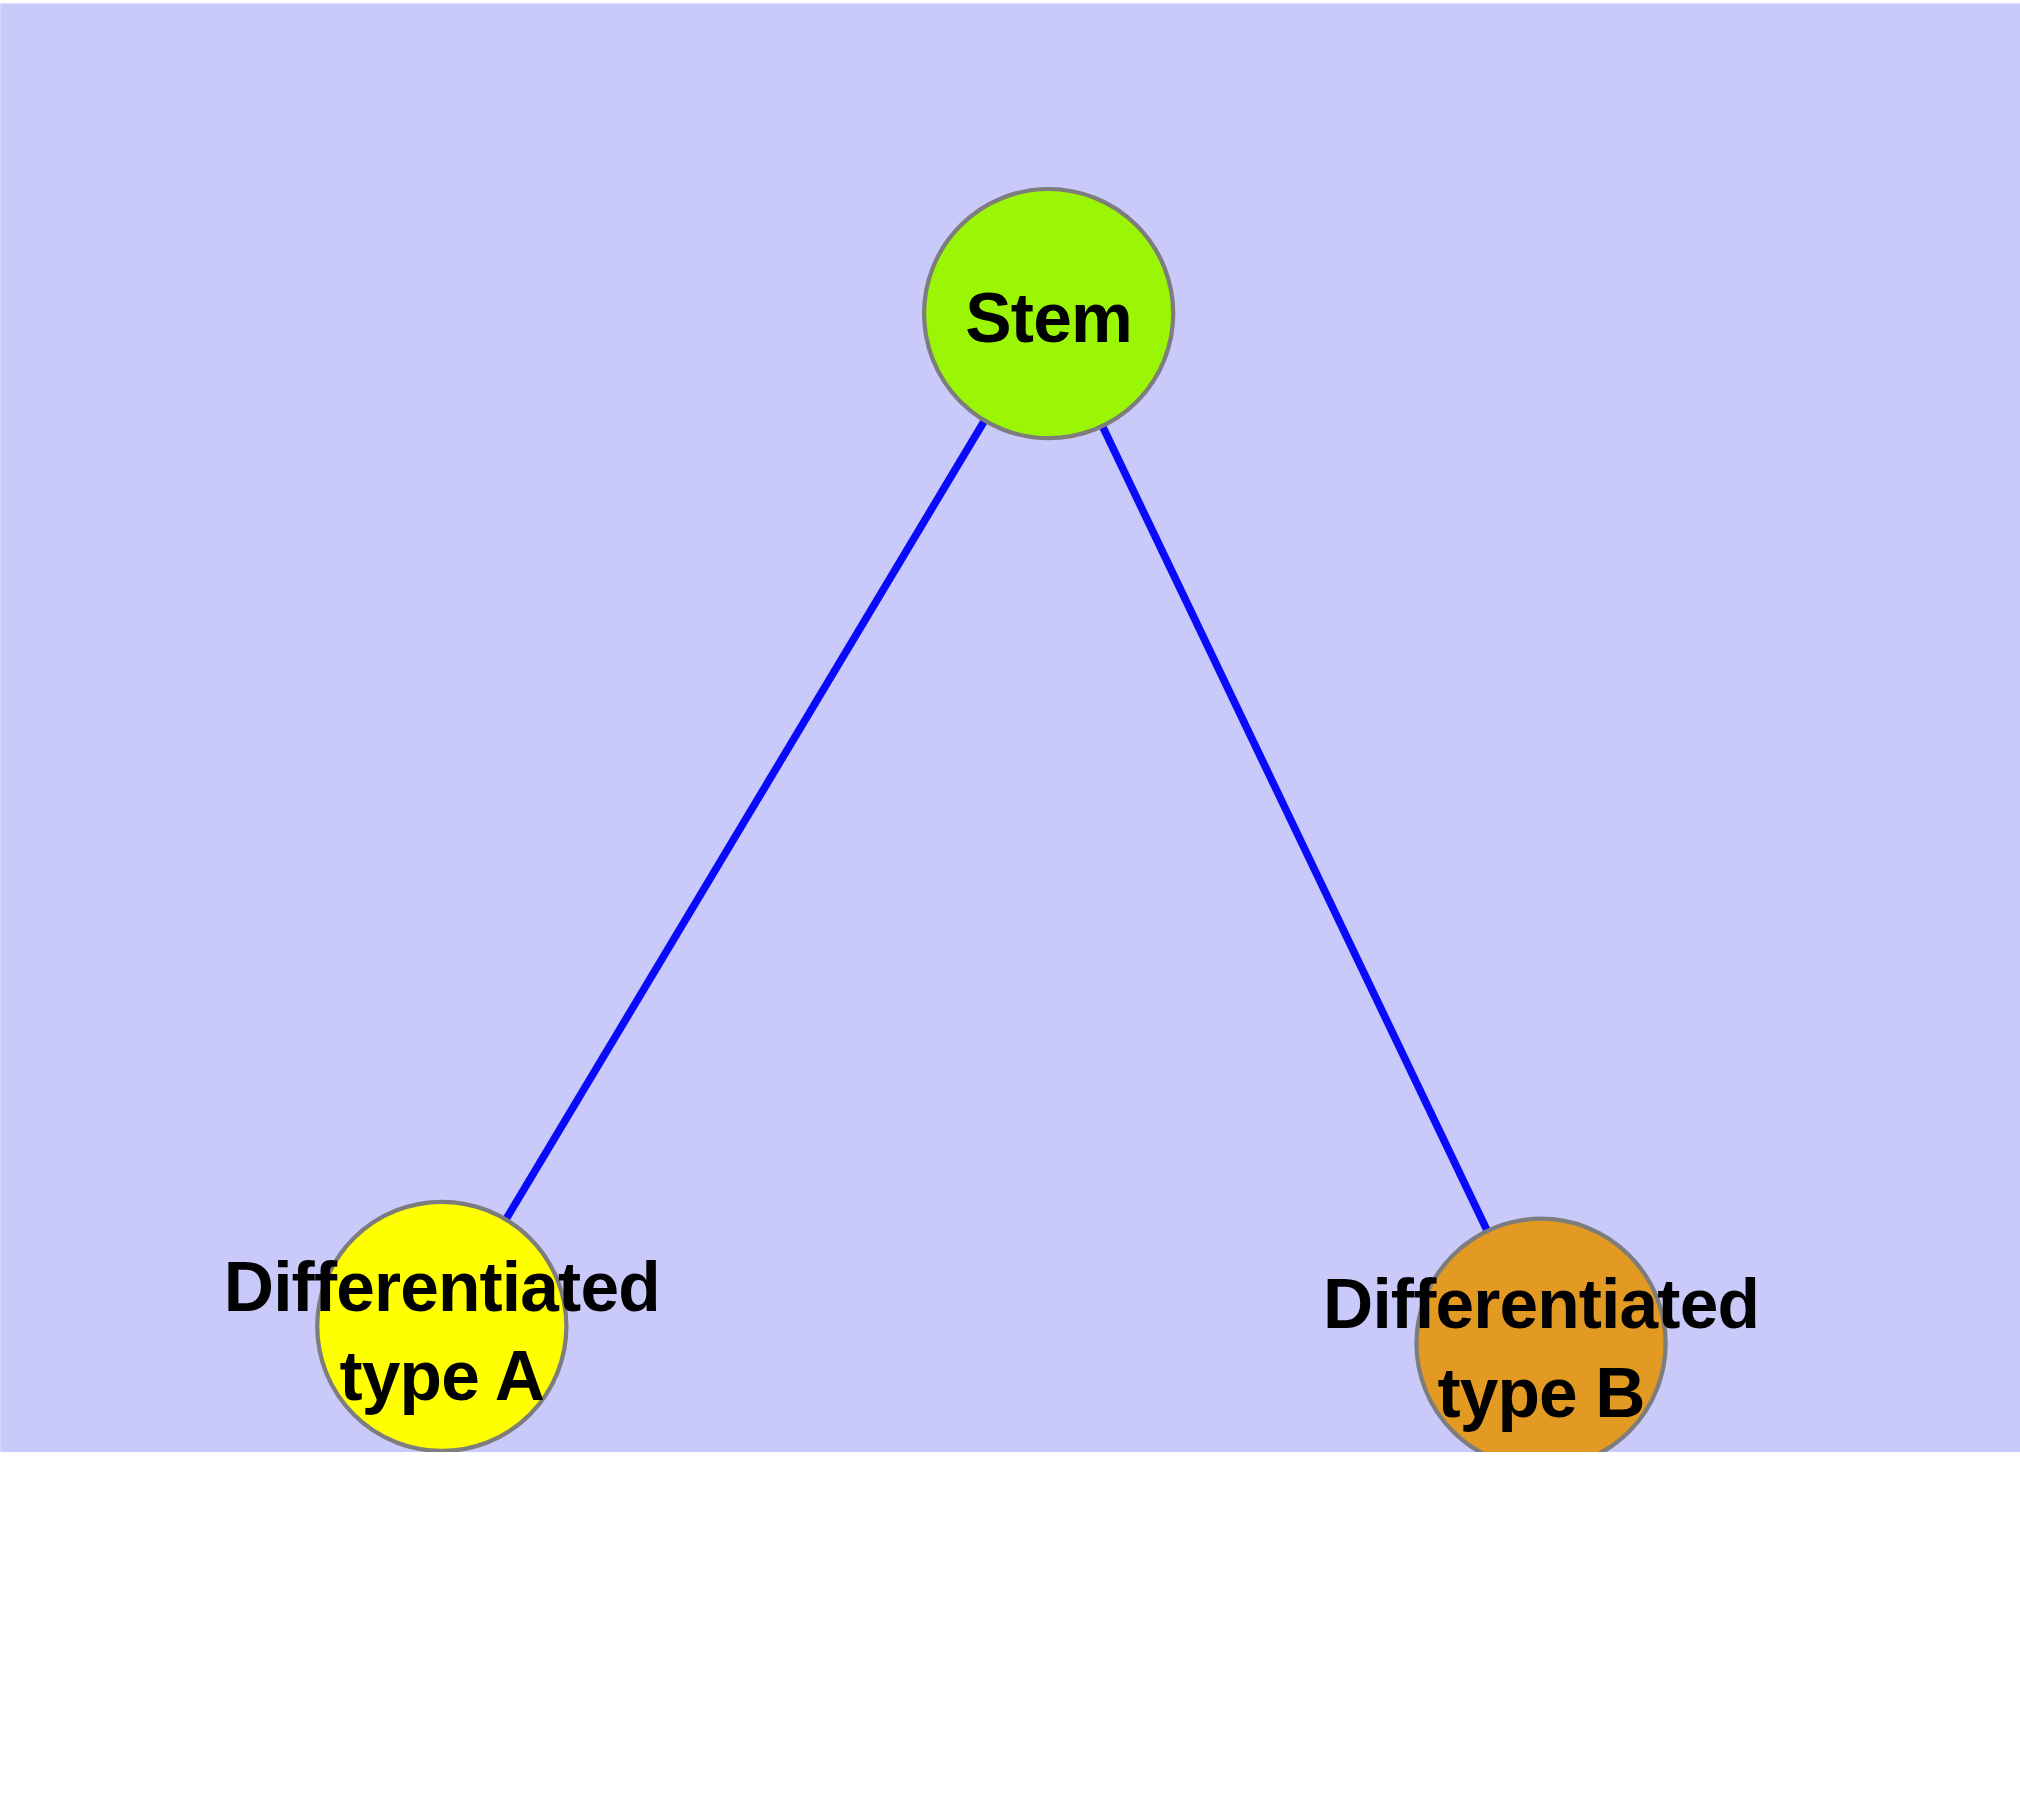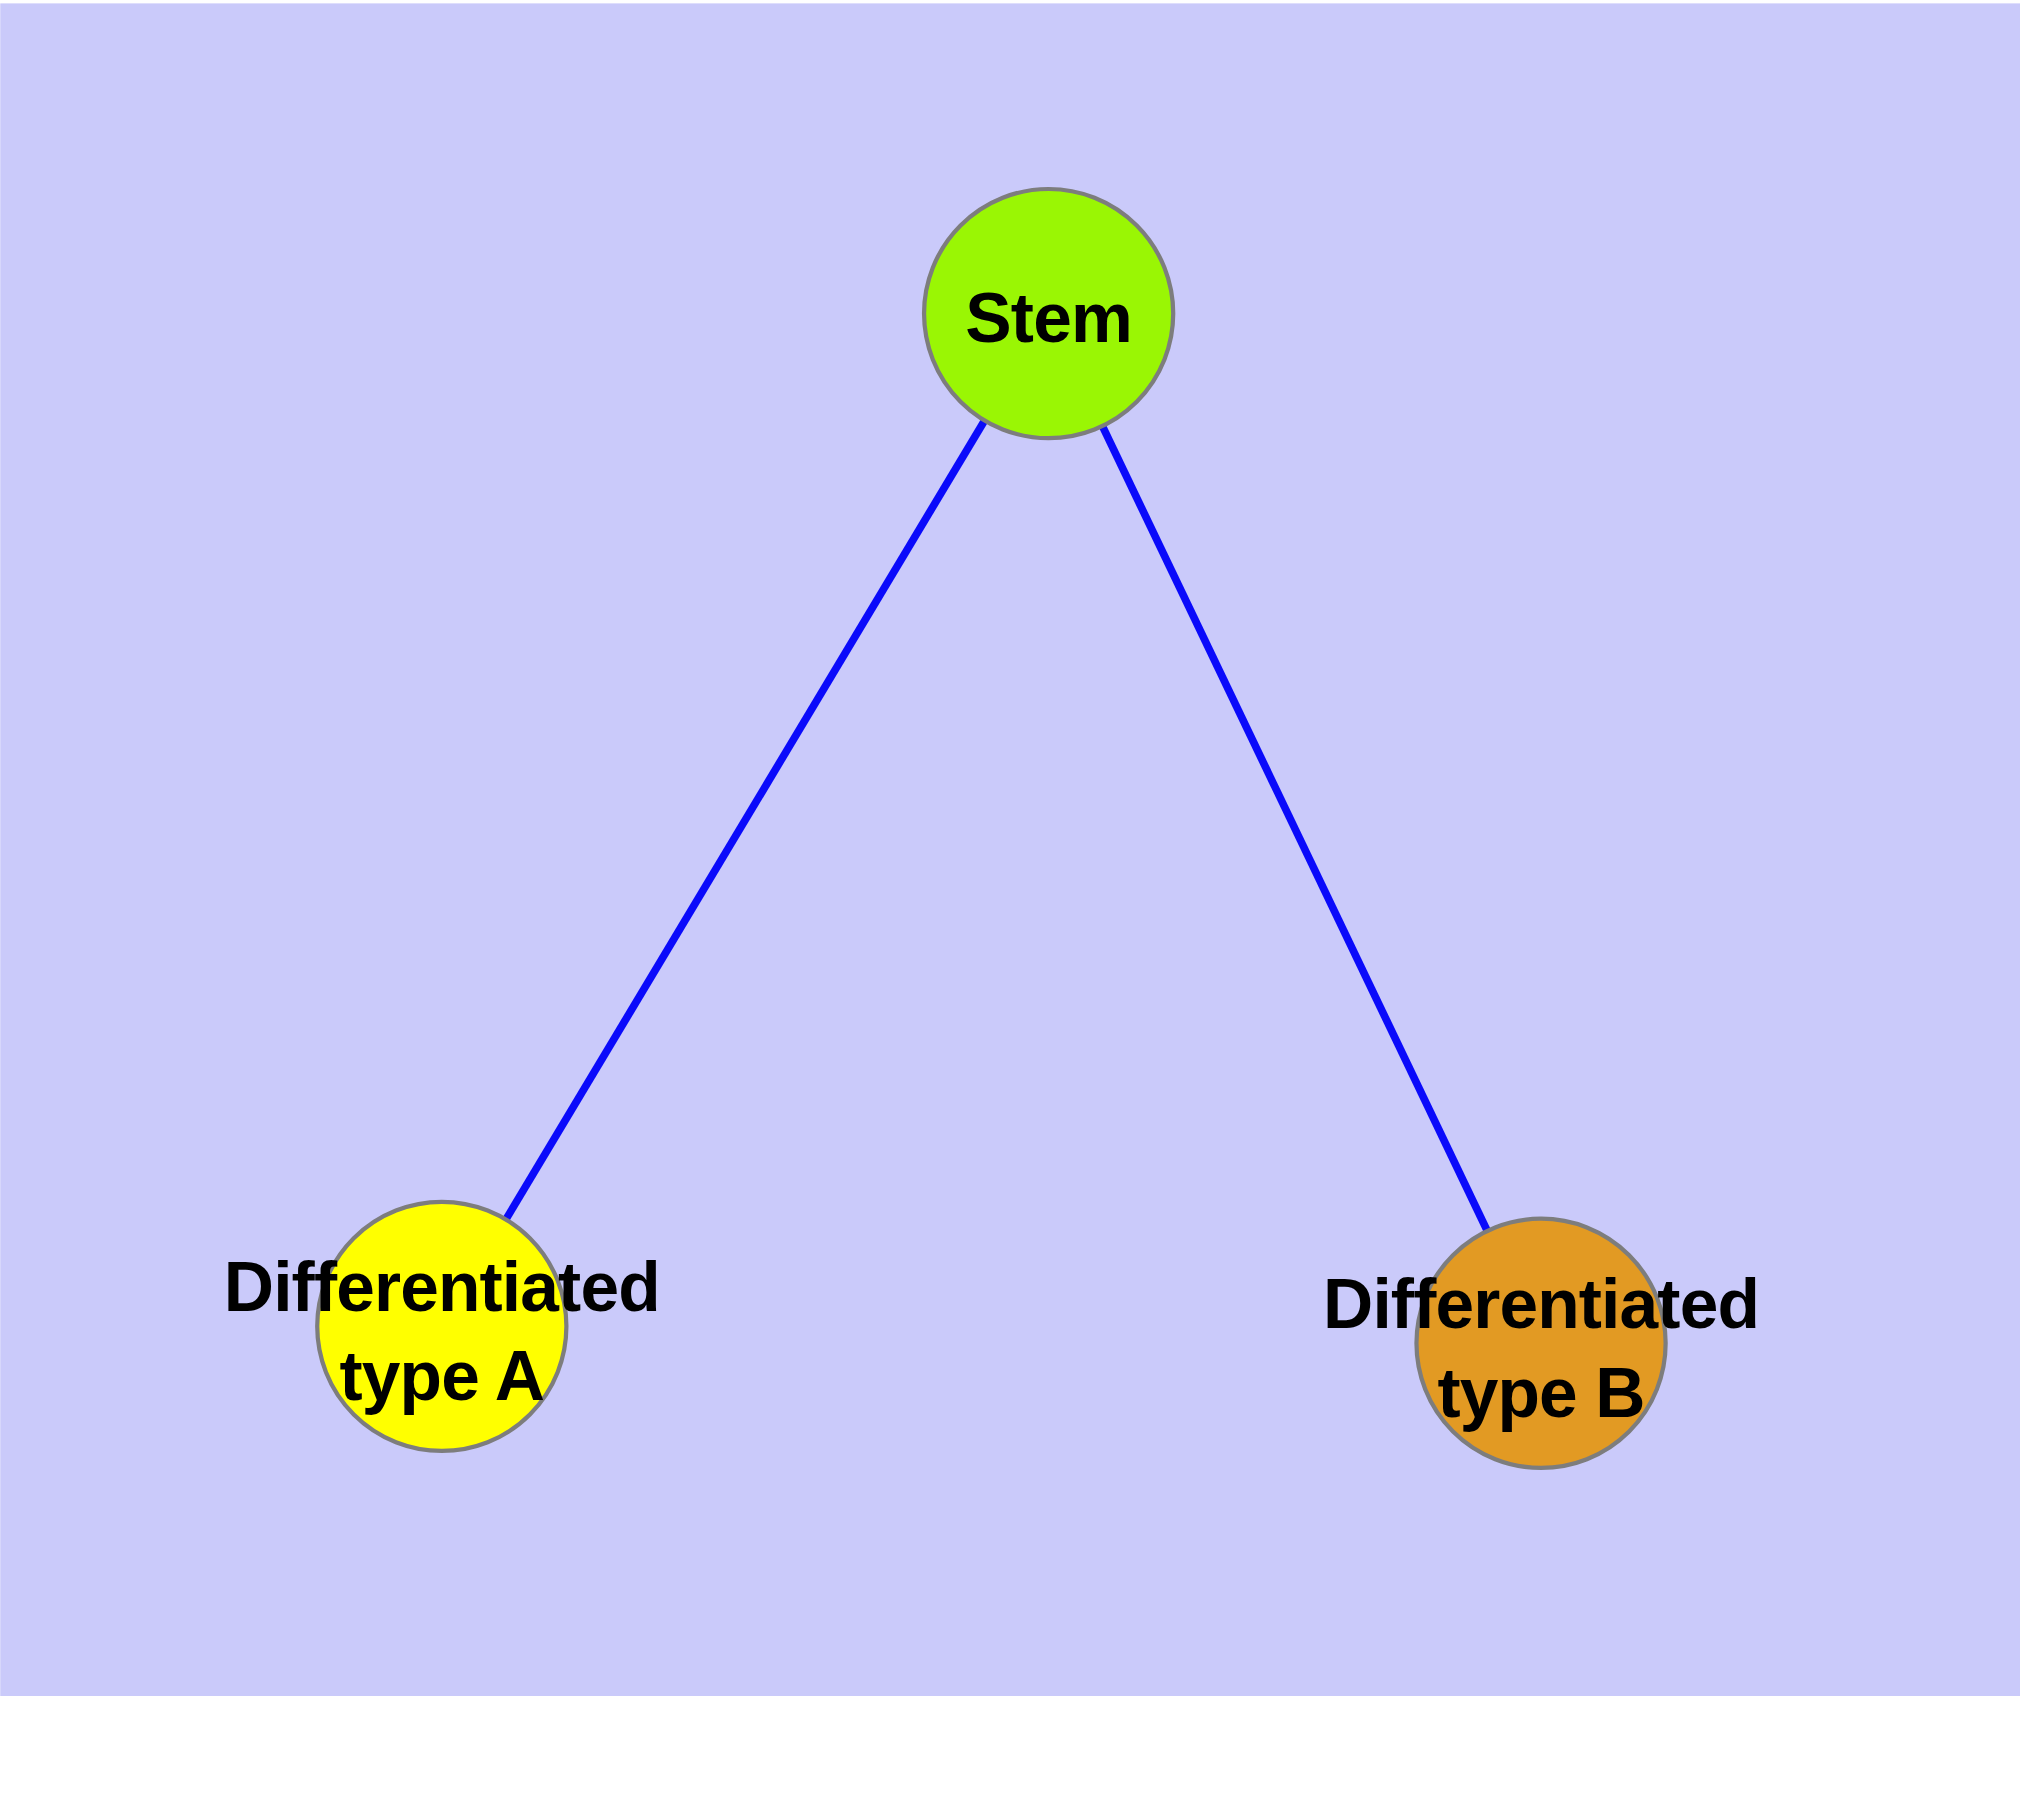--- a/index.html
+++ b/index.html
@@ -3,21 +3,21 @@
 <meta charset="utf-8">
 <style>
   html, body {
     margin: 0;
     padding: 0;
     background: #ffffff;
   }
   .stage {
     position: relative;
     width: 2021px;
-    height: 1696px;
+    height: 1452px;
     background: #ffffff;
   }
   svg.graph {
     display: block;
     width: 2021px;
     height: 1812px;
   }
   .node-label {
     font-family: "Liberation Sans", sans-serif;
     font-weight: 700;

